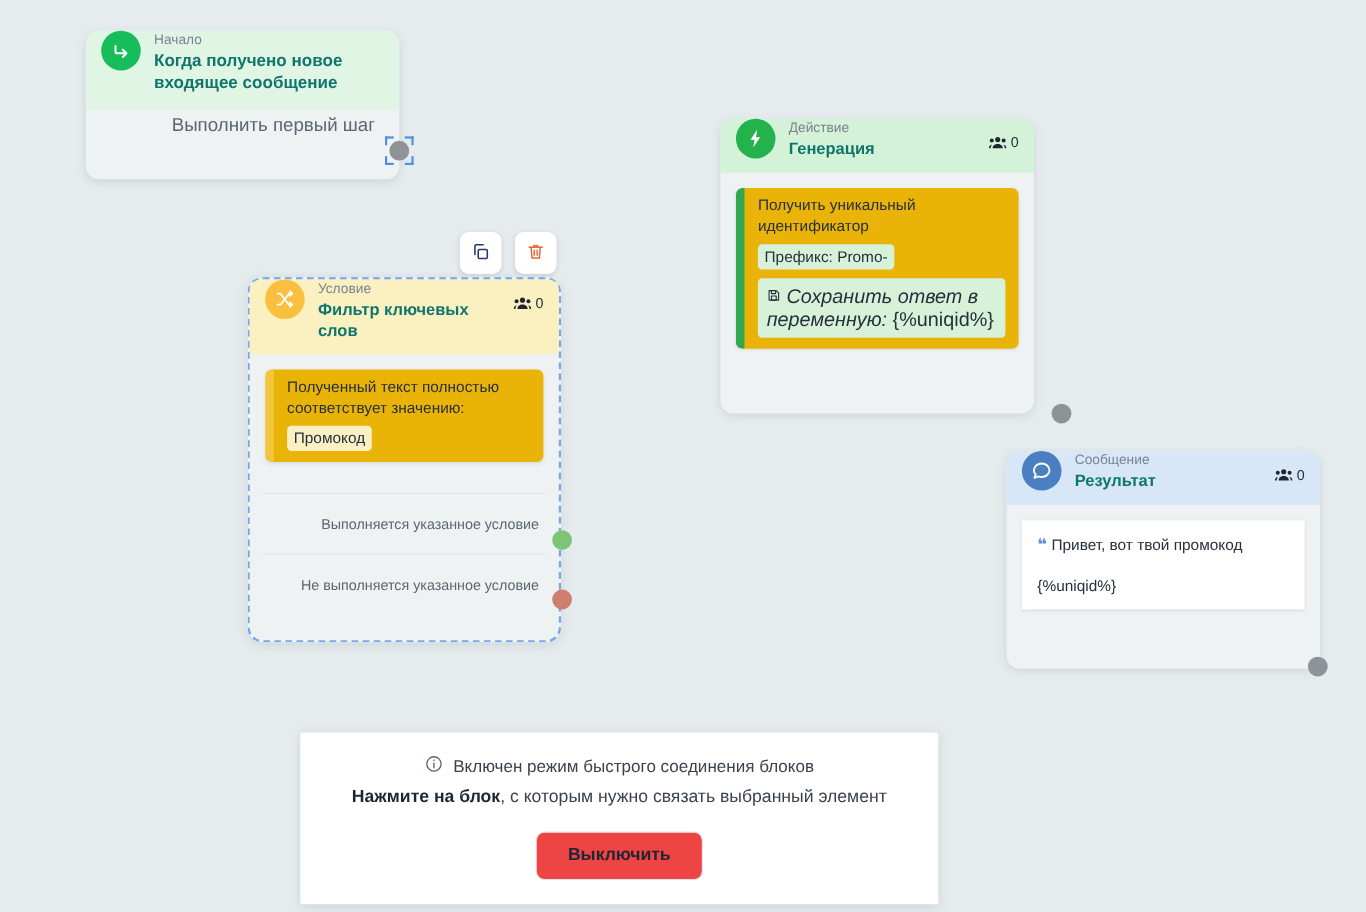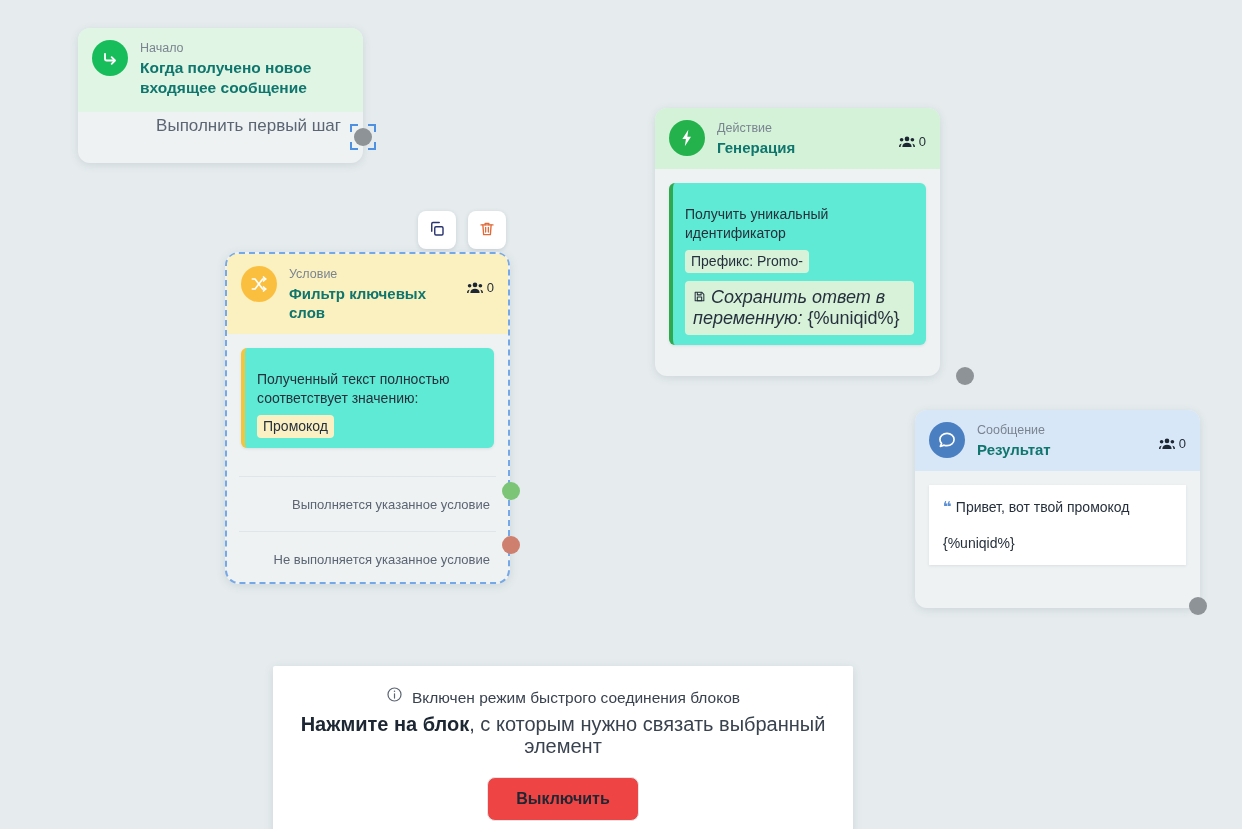--- a/index.html
+++ b/index.html
@@ -16,21 +16,21 @@
   
   .block{
     position:absolute;
     background:#eef2f3;
     border-radius:12px;
     box-shadow:0 2px 8px rgba(40,60,80,.13);
     box-sizing:border-box;
   }
   .block-head{
     display:flex;align-items:flex-start;
-    padding:12px 14px 12px 14px;
+    padding:0 14px 12px 14px;
     border-radius:12px 12px 0 0;
     position:relative;
   }
   .head-avatar{
     width:36px;height:36px;border-radius:50%;
     flex:0 0 36px;
     display:flex;align-items:center;justify-content:center;
     margin-right:12px;
   }
   .head-texts{flex:1 1 auto;min-width:0;padding-top:1px;}
@@ -42,23 +42,23 @@
   }
   .head-count{
     display:flex;align-items:center;gap:4px;
     font-size:13px;color:#262f3a;
     margin-left:8px;padding-top:14px;white-space:nowrap;
   }
   .block-body{padding:14px;}
 
   
   .note{
-    background:#5eead4;border-radius:6px;
-    padding:22px 12px 10px 12px;
-    border-left:4px solid #4c1d95;
+    background:#eab308;border-radius:6px;
+    padding:6px 12px 10px 12px;
+    border-left:8px solid #4c1d95;
     box-shadow:0 1px 3px rgba(40,60,80,.10);
   }
   .note-text{font-size:14px;color:#26303c;line-height:19px;}
 
   .pill{
     display:inline-block;border-radius:4px;
     padding:2px 6px;font-size:14px;line-height:19px;
     margin-top:7px;
   }
   .pill-yellow{background:#fbf0c4;color:#26303c;}
@@ -154,21 +154,21 @@
     background:#fff;border-radius:2px;
     box-shadow:0 2px 10px rgba(40,60,80,.13);
     padding:20px 18px 22px 18px;box-sizing:border-box;
     text-align:center;
   }
   .notice-line1{
     font-size:15.5px;color:#39424f;line-height:22px;
     display:flex;align-items:center;justify-content:center;gap:9px;
   }
   .notice-line2{
-    font-size:20px;color:#39424f;line-height:22px;margin-top:4px;
+    font-size:16px;color:#39424f;line-height:22px;margin-top:4px;
   }
   .notice-line2 b{color:#1d2733;font-weight:700;}
   #notice-disable-button{
     margin:20px auto 0 auto;display:block;
     background:#ef4444;border:1px solid #dfe5e8;border-radius:8px;
     padding:12px 28px;font-size:16px;font-weight:700;color:#1d2733;
     font-family:"Liberation Sans","DejaVu Sans",sans-serif;cursor:pointer;
   }
   .grp{display:inline-flex;align-items:center;}
 </style>

